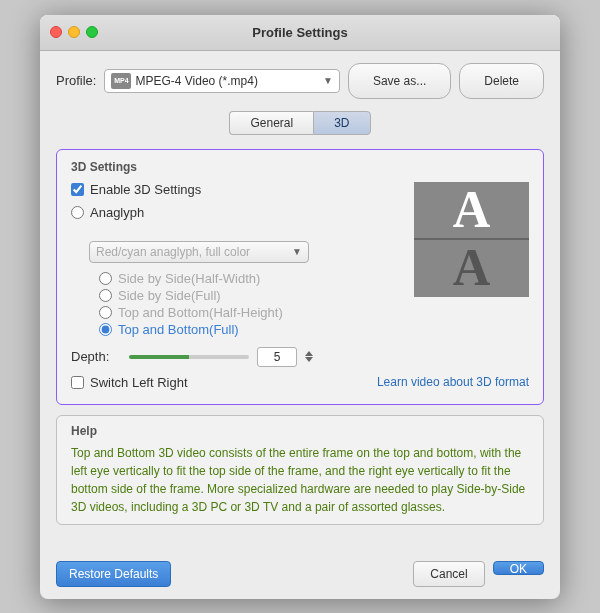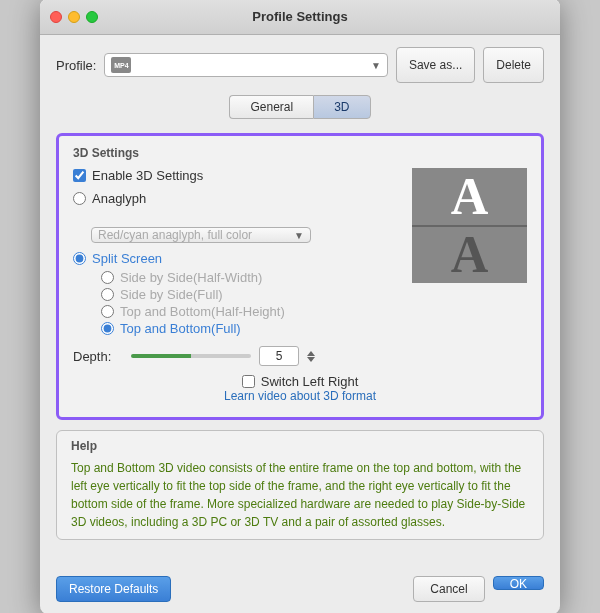--- a/index.html
+++ b/index.html
@@ -87,23 +87,23 @@
       font-size: 12px;
       display: flex;
       align-items: center;
       justify-content: space-between;
       cursor: pointer;
     }
     .profile-select-text { color: #333; }
     .profile-select-arrow { color: #666; font-size: 10px; }
     .btn {
       height: 36px;
-      padding: 0 12px;
+      padding: 0 24px;
       border: 1px solid #b0b0b0;
-      border-radius: 4px;
+      border-radius: 12px;
       background: linear-gradient(to bottom, #fafafa, #e8e8e8);
       font-size: 12px;
       color: #333;
       cursor: pointer;
       white-space: nowrap;
       display: inline-flex;
       align-items: center;
     }
 
     .tabs {
@@ -127,21 +127,21 @@
     .tab-btn:last-child {
       border-radius: 0 4px 4px 0;
     }
     .tab-btn.active {
       background: linear-gradient(to bottom, #d0d8e8, #b8c8e0);
       color: #1a3a6a;
       font-weight: 500;
     }
 
     .section {
-      border: 3px solid #8b5cf6;
+      border: 1px solid #8b5cf6;
       border-radius: 6px;
       padding: 10px 14px;
       margin-bottom: 10px;
       background: rgba(255,255,255,0.3);
       position: relative;
     }
     .section-title {
       font-size: 12px;
       font-weight: 600;
       color: #555;
@@ -211,21 +211,21 @@
       cursor: pointer;
     }
     .radio-label { font-size: 13px; color: #333; cursor: pointer; }
 
     .anaglyph-select-container {
       margin-left: 18px;
       margin-bottom: 8px;
     }
     .anaglyph-select {
       width: 220px;
-      height: 16px;
+      height: 22px;
       border: 1px solid #b0b0b0;
       border-radius: 4px;
       background: linear-gradient(to bottom, #fafafa, #e8e8e8);
       padding: 0 6px;
       font-size: 12px;
       color: #aaa;
       display: flex;
       align-items: center;
       justify-content: space-between;
     }
@@ -285,21 +285,20 @@
       border-left: 4px solid transparent;
       border-right: 4px solid transparent;
       border-top: 5px solid #666;
     }
 
     .switch-row {
       display: flex;
       align-items: center;
       justify-content: space-between;
       margin-bottom: 4px;
-      flex-direction: column;
     }
     .switch-left { display: flex; align-items: center; gap: 6px; }
     .learn-link {
       font-size: 12px;
       color: #2a6ebb;
       cursor: pointer;
       text-decoration: none;
     }
 
     .help-section {
@@ -394,20 +393,21 @@
 
   <div class="content">
 
     <div class="profile-row">
       <span class="profile-label">Profile:</span>
       <div class="profile-select">
         <div style="display:flex;align-items:center;gap:4px;">
           <div class="profile-icon">
             <span style="font-size:7px;font-weight:bold;">MP4</span>
           </div>
+          <span class="profile-select-text">MPEG-4 Video (*.mp4)</span>
         </div>
         <span class="profile-select-arrow">▼</span>
       </div>
       <button class="btn">Save as...</button>
       <button class="btn">Delete</button>
     </div>
 
     <div class="tabs">
       <button class="tab-btn">General</button>
       <button class="tab-btn active">3D</button>
@@ -429,24 +429,20 @@
             <label class="radio-label">Anaglyph</label>
           </div>
 
           <div class="anaglyph-select-container">
             <div class="anaglyph-select">
               <span style="color:#aaa;">Red/cyan anaglyph, full color</span>
               <span style="color:#666;font-size:10px;">▼</span>
             </div>
           </div>
 
-          <div class="radio-row" style="margin-bottom:4px;">
-            <input type="radio" class="radio-input" name="mode3d" checked="" style="">
-            <label class="radio-label" style="font-weight:500;color:#3a7fd5;">Split Screen</label>
-          </div>
 
           <div class="sub-radio-group">
             <div class="sub-radio-row">
               <input type="radio" class="radio-input" name="splitmode" style="">
               <label class="radio-label disabled-text">Side by Side(Half-Width)</label>
             </div>
             <div class="sub-radio-row">
               <input type="radio" class="radio-input" name="splitmode" style="">
               <label class="radio-label disabled-text">Side by Side(Full)</label>
             </div>

